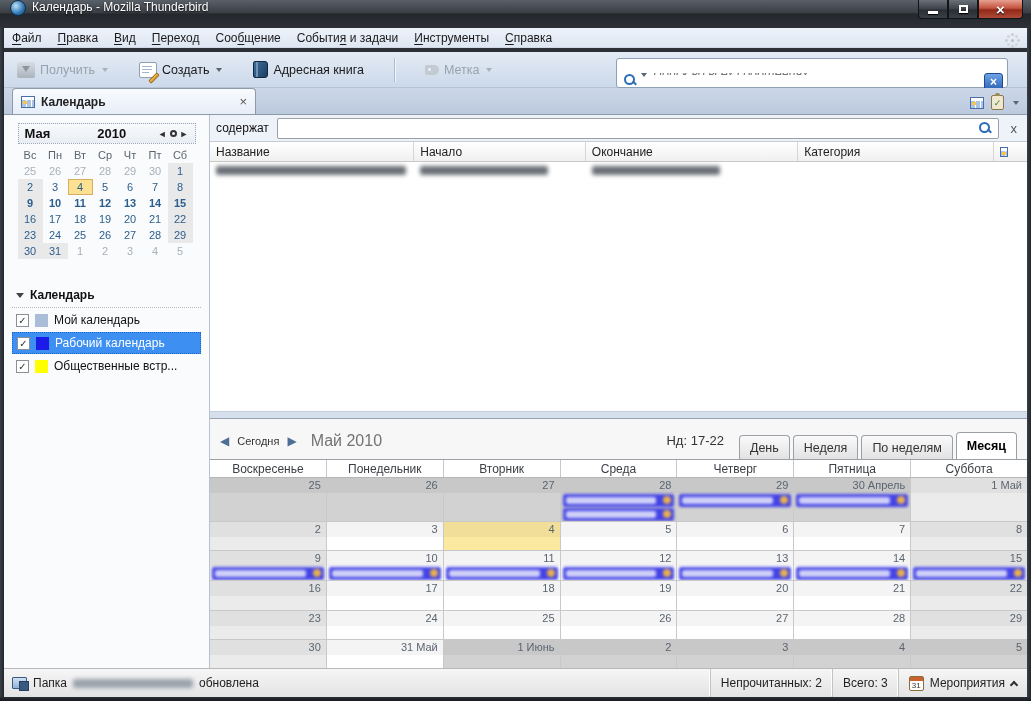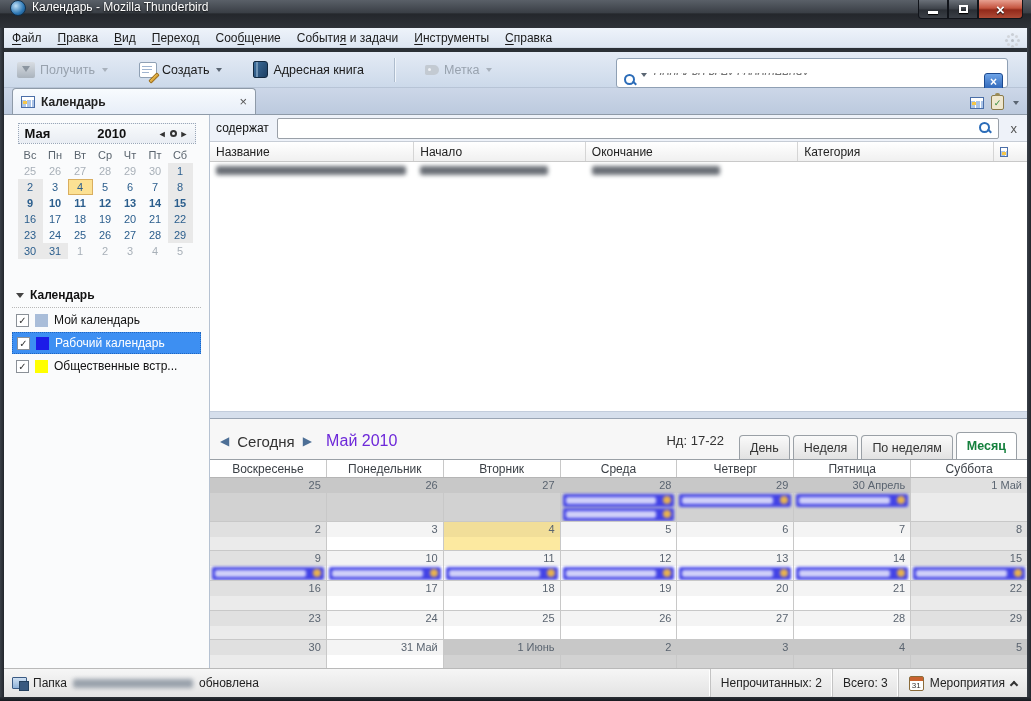--- a/index.html
+++ b/index.html
@@ -120,27 +120,27 @@
   .lh-picker{width:20px;display:flex;align-items:center;justify-content:center;border-right:none;}
   .listrows{flex:1;background:#fff;position:relative;}
   .lrow{display:flex;height:18px;align-items:center;font-size:12px;}
   .lrow .rcell{padding:0 6px;}
   .splitter-h{height:8px;background:#d6dfec;border-top:1px solid #c3cddc;border-bottom:1px solid #9aa5b4;}
   
   .calpanel{flex:1;display:flex;flex-direction:column;}
   .calnav{height:40px;background:#f7f7f7;display:flex;align-items:flex-end;padding:0 10px;position:relative;}
   .navrow{display:flex;align-items:center;gap:8px;margin-bottom:9px;}
   .arrow{color:#4d6f96;font-size:12px;}
-  .today-link{font-size:15px;color:#333;}
-  .period{font-size:16px;color:#6d28d9;margin-left:6px;}
+  .today-link{font-size:11px;color:#333;}
+  .period{font-size:16px;color:#737373;margin-left:6px;}
   .weeklabel{font-size:13px;color:#333;margin-left:auto;margin-bottom:11px;}
   .viewtabs{display:flex;align-items:flex-end;margin-left:12px;}
   .vtab{height:24px;padding:4px 10px;font-size:12.5px;color:#333;background:linear-gradient(#fafafa,#e2e2e2);
     border:1px solid #9aa0a6;border-bottom:none;border-radius:4px 4px 0 0;margin-left:3px;display:flex;align-items:center;}
-  .vtab.active{background:#fff;font-weight:bold;height:27px;color:#15803d;}
+  .vtab.active{background:#fff;font-weight:bold;height:27px;color:#000000;}
   .monthhead{height:19px;display:flex;border-top:1px solid #9aa0a6;border-bottom:1px solid #b5b5b5;background:#fff;font-size:12px;color:#3a3f45;}
   .mh-cell{flex:1;display:flex;align-items:center;justify-content:center;border-right:1px solid #c8c8c8;}
   .mh-cell:last-child{border-right:none;}
   .monthgrid{flex:1;display:flex;flex-direction:column;}
   .mg-row{flex:1;display:flex;border-bottom:1px solid #c8c8c8;}
   .mg-row:last-child{border-bottom:none;}
   .mg-cell{flex:1;border-right:1px solid #c8c8c8;background:#fff;display:flex;flex-direction:column;overflow:hidden;}
   .mg-cell:last-child{border-right:none;}
   .mg-cell.out{background:#d2d2d2;}
   .mg-cell.weekend{background:#ebebeb;}

